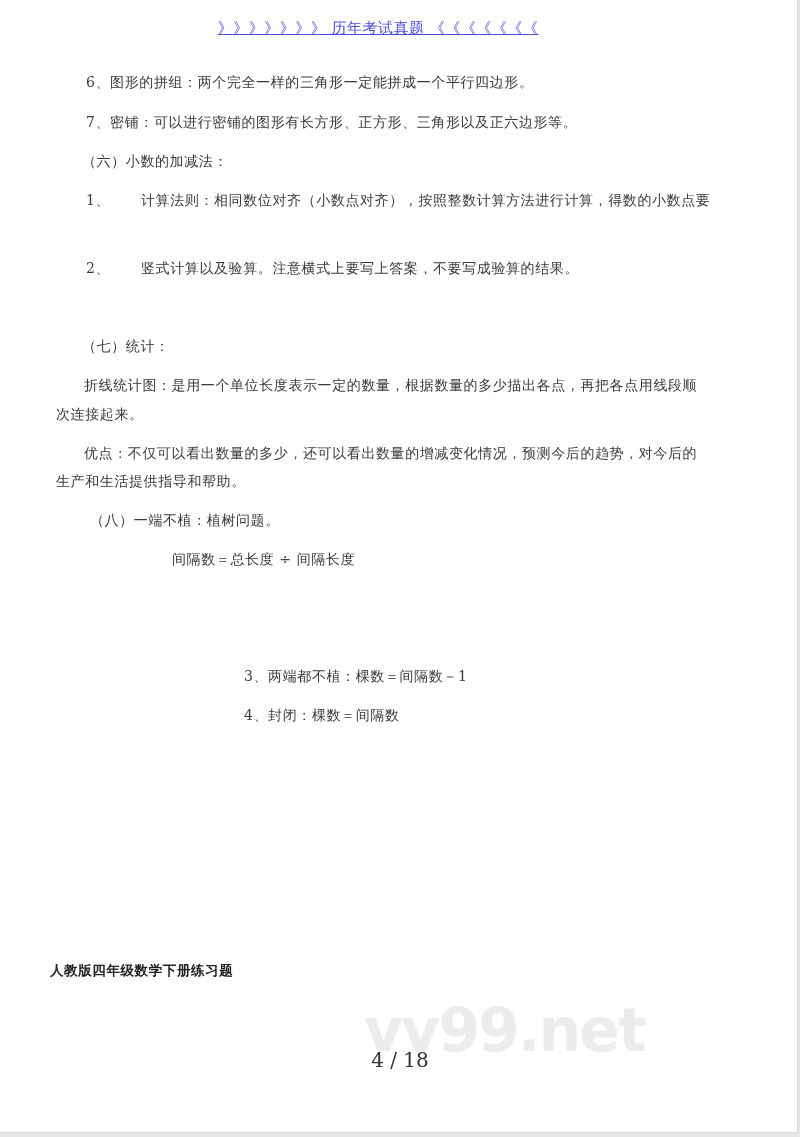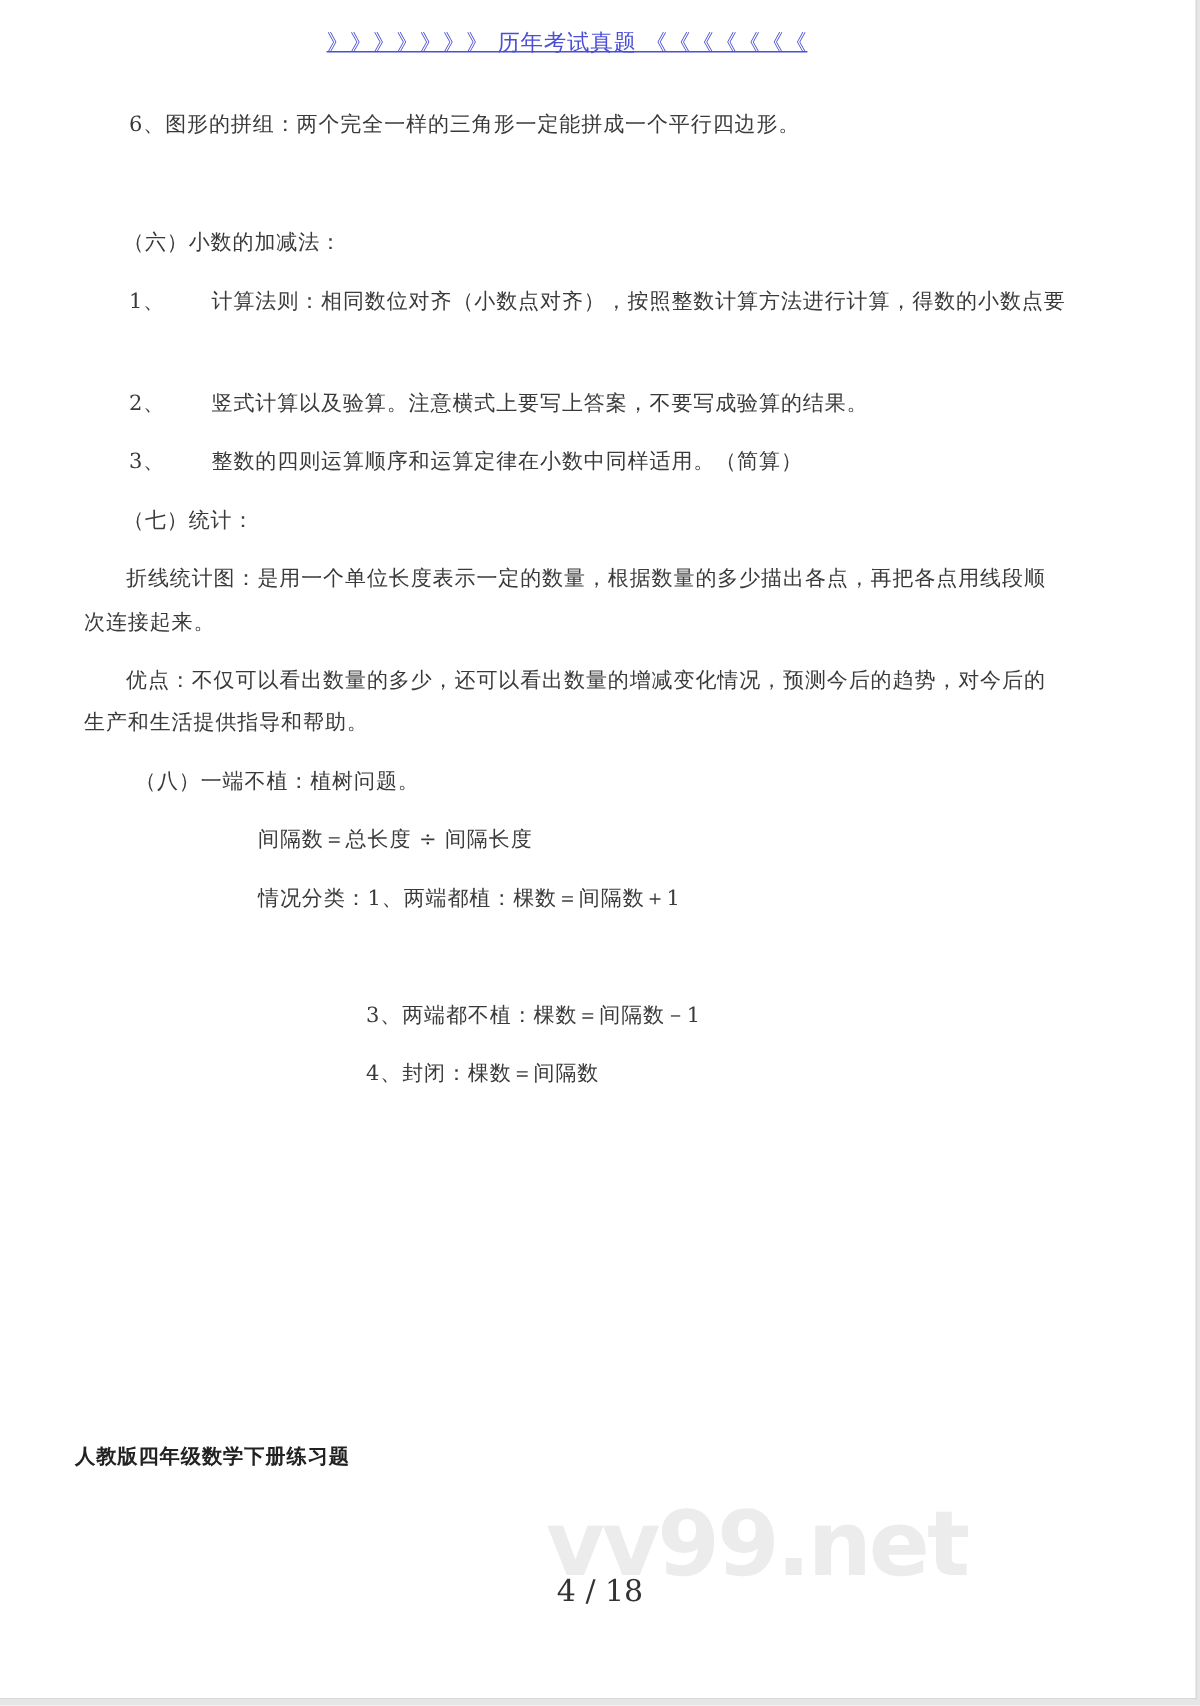--- a/index.html
+++ b/index.html
@@ -34,42 +34,39 @@
       font-size: 60px; color: #ececec; letter-spacing: -2px;
     }
   </style>
 </head>
 <body>
 
 <div class="page">
   <div class="header-link">》》》》》》》 历年考试真题 《《《《《《《</div>
 
   <div class="line" style="left:86px; top:74px;">6、图形的拼组：两个完全一样的三角形一定能拼成一个平行四边形。</div>
+  <div class="line" style="left:86px; top:114px;">7、密铺：可以进行密铺的图形有长方形、正方形、三角形以及正六边形等。</div>
   <div class="line" style="left:82px; top:153px;">（六）小数的加减法：</div>
 
   <div class="line" style="left:86px; top:192px;">
     <span class="num">1、</span><span>计算法则：相同数位对齐（小数点对齐），按照整数计算方法进行计算，得数的小数点要</span>
   </div>
 
   <div class="line" style="left:86px; top:260px;">
     <span class="num">2、</span><span>竖式计算以及验算。注意横式上要写上答案，不要写成验算的结果。</span>
-  </div>
-  <div class="line" style="left:86px; top:299px;">
-    <span class="num">3、</span><span>整数的四则运算顺序和运算定律在小数中同样适用。（简算）</span>
   </div>
 
   <div class="line" style="left:82px; top:338px;">（七）统计：</div>
   <div class="line" style="left:84px; top:377px;">折线统计图：是用一个单位长度表示一定的数量，根据数量的多少描出各点，再把各点用线段顺</div>
   <div class="line" style="left:56px; top:406px;">次连接起来。</div>
   <div class="line" style="left:84px; top:445px;">优点：不仅可以看出数量的多少，还可以看出数量的增减变化情况，预测今后的趋势，对今后的</div>
   <div class="line" style="left:56px; top:473px;">生产和生活提供指导和帮助。</div>
 
   <div class="line" style="left:90px; top:512px;">（八）一端不植：植树问题。</div>
   <div class="line" style="left:172px; top:551px;">间隔数＝总长度 ÷ 间隔长度</div>
-  <div class="line" style="left:172px; top:590px;">情况分类：1、两端都植：棵数＝间隔数＋1</div>
   <div class="line" style="left:244px; top:668px;">3、两端都不植：棵数＝间隔数－1</div>
   <div class="line" style="left:244px; top:707px;">4、封闭：棵数＝间隔数</div>
 
   <div class="line bold" style="left:50px; top:962px;">人教版四年级数学下册练习题</div>
 
   <div class="watermark">vv99.net</div>
   <div class="page-num">4 / 18</div>
 </div>
 
 </body></html>

